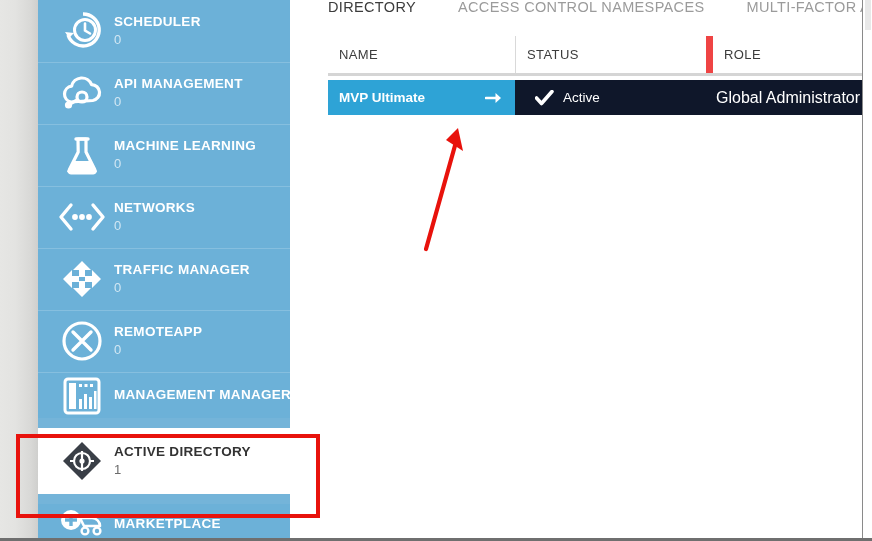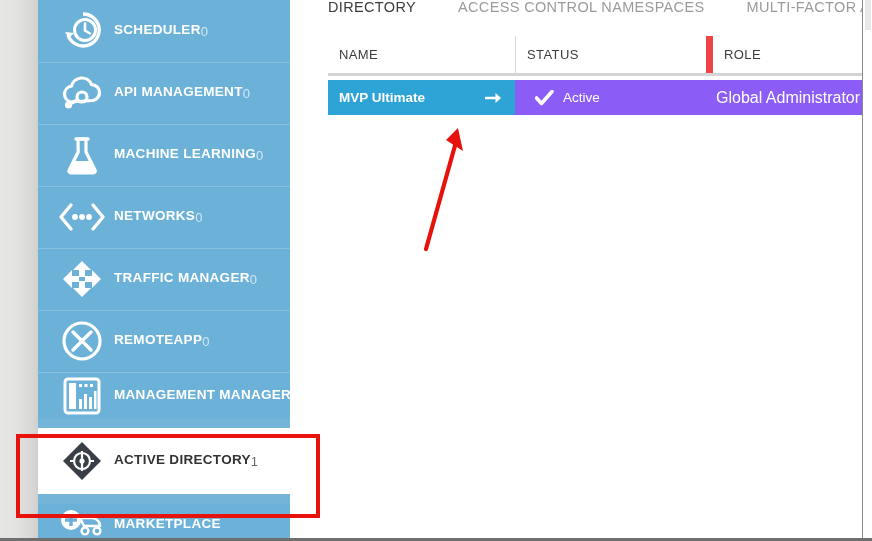--- a/index.html
+++ b/index.html
@@ -28,21 +28,21 @@
     padding-left:16px;
   }
   .nav-item + .nav-item::before{
     content:"";position:absolute;left:0;right:0;top:0;height:1px;
     background:rgba(255,255,255,0.18);
   }
   .nav-icon{
     width:56px;min-width:56px;height:48px;display:flex;align-items:center;justify-content:center;
   }
   .nav-icon svg{display:block;}
-  .nav-text{display:flex;flex-direction:row;justify-content:center;padding-left:4px;}
+  .nav-text{display:flex;flex-direction:column;justify-content:center;padding-left:4px;}
   .nav-label{
     font-size:13.5px;font-weight:bold;color:#ffffff;letter-spacing:0.3px;line-height:16px;
     white-space:nowrap;
   }
   .nav-count{
     font-size:13px;color:#d2e7f3;line-height:17px;margin-top:1px;
   }
 
   
   .nav-item.active{background:#ffffff;}
@@ -72,21 +72,21 @@
   .th{
     font-size:13px;color:#3c3c3c;letter-spacing:0.4px;
     box-sizing:border-box;padding-left:12px;display:flex;align-items:center;height:100%;
   }
   .th.c-name{width:187px;padding-left:11px;}
   .th.c-status{width:191px;border-left:1px solid #d9d9d9;padding-left:11px;}
   .th.c-role{flex:1;border-left:7px solid #ef4444;padding-left:11px;}
 
   .row{
     display:flex;height:35px;align-items:stretch;margin-top:4px;
-    background:#8b5cf6;
+    background:#0f172a;
   }
   .cell{display:flex;align-items:center;box-sizing:border-box;}
   .cell.c-name{
     width:187px;background:#2ea3d6;color:#ffffff;
     font-size:13.5px;font-weight:bold;padding-left:11px;
     justify-content:space-between;padding-right:12px;
   }
   .cell.c-status{width:191px;padding-left:20px;color:#ffffff;font-size:13.5px;}
   .cell.c-role{flex:1;padding-left:10px;color:#ffffff;font-size:16px;}
   .check{margin-right:9px;display:flex;align-items:center;}

